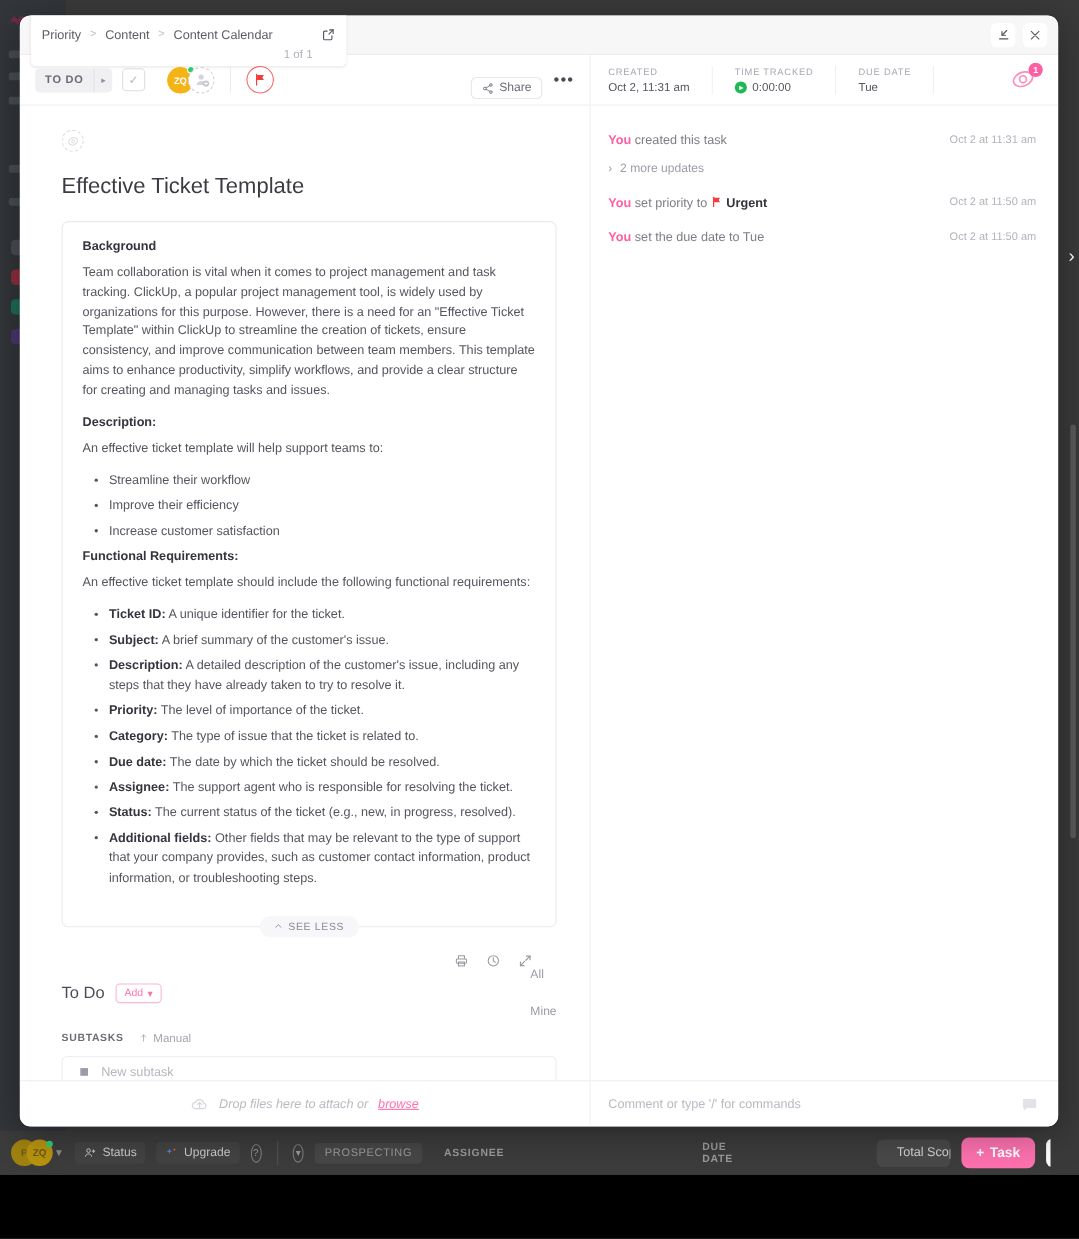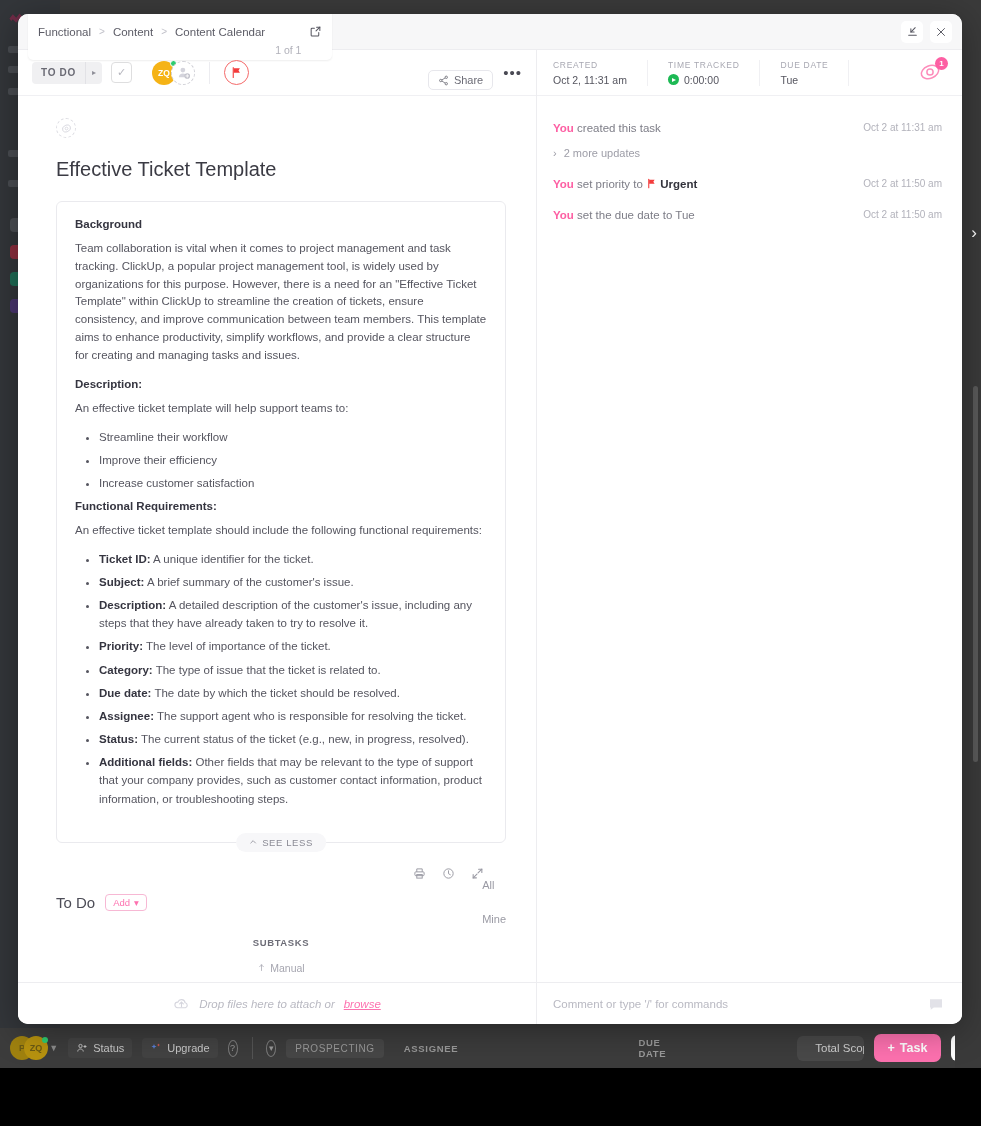--- a/index.html
+++ b/index.html
@@ -214,21 +214,21 @@
   .sec-head { display: flex; align-items: center; position: relative; }
   .sec-title { font-size: 15px; color: #4d4d57; }
   .add-chip {
     margin-left: 10px; border: 1px solid #f7b8d4; border-radius: 4px;
     color: #fd71af; font-size: 9.5px; padding: 2px 7px;
     display: flex; align-items: center; gap: 4px;
   }
   .sec-right { position: absolute; right: 0; display: flex; gap: 22px; flex-direction: column; }
   .sec-tab { color: #9a9aa4; font-size: 11px; }
   .subtask-head {
-    display: flex; align-items: center; gap: 14px; margin-top: 26px; margin-bottom: 10px; flex-direction: column;
+    display: flex; align-items: center; gap: 14px; margin-top: 26px; margin-bottom: 10px;
   }
   .subtask-label {
     color: #6d6d77; font-size: 9.5px; font-weight: bold; letter-spacing: .6px;
   }
   .manual { color: #a6a6b0; font-size: 10.5px; display: flex; align-items: center; gap: 4px; }
   .new-subtask {
     border: 1px solid #eeeef2; border-radius: 5px; height: 30px;
     display: flex; align-items: center; gap: 12px; padding: 0 16px;
   }
   .sq { width: 7px; height: 7px; background: #9c9ca6; }
@@ -359,21 +359,21 @@
 
   <div class="right-rail">
     <div class="rail-chevron">›</div>
     <div class="rail-scroll"></div>
   </div>
 
   <div class="modal">
 
     <div class="modal-head">
       <div class="crumb-box">
-        <span class="crumb">Functional</span>
+        <span class="crumb">Priority</span>
         <span class="crumb-sep">&gt;</span>
         <span class="crumb">Content</span>
         <span class="crumb-sep">&gt;</span>
         <span class="crumb">Content Calendar</span>
         <span class="crumb-count">1 of 1</span>
         <svg width="13" height="13" viewBox="0 0 24 24">
           <path d="M14 4h6v6" fill="none" stroke="#55555f" stroke-width="1.9" stroke-linecap="round"></path>
           <path d="M20 4l-7 7" fill="none" stroke="#55555f" stroke-width="1.9" stroke-linecap="round"></path>
           <path d="M18 14v5a1.5 1.5 0 0 1-1.5 1.5H5.5A1.5 1.5 0 0 1 4 19V7.5A1.5 1.5 0 0 1 5.5 6H10" fill="none" stroke="#55555f" stroke-width="1.9" stroke-linecap="round"></path>
         </svg>

